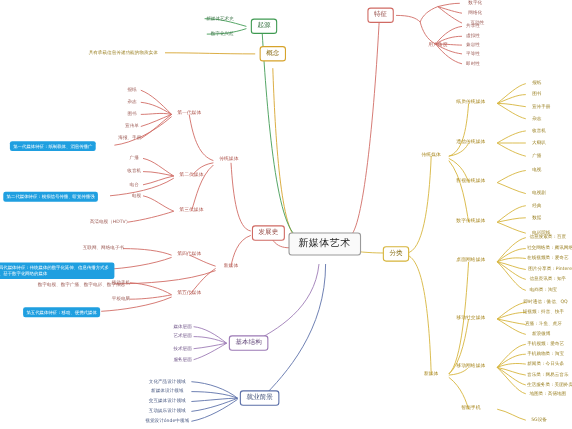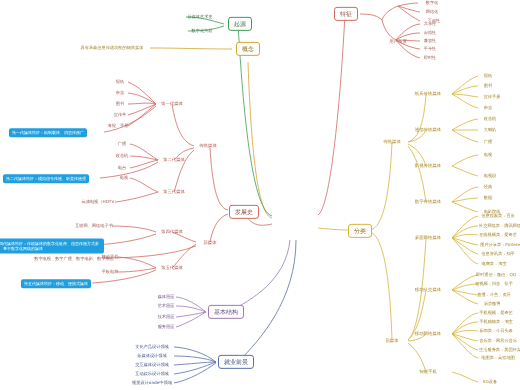--- a/index.html
+++ b/index.html
@@ -165,20 +165,21 @@
       <path d="M452,334 C462,326 470,322 478,322" stroke="#d6b43a"></path>
       <path d="M452,334 C462,330 470,330 478,331" stroke="#d6b43a"></path>
       <path d="M452,334 C462,336 470,340 478,341" stroke="#d6b43a"></path>
       <path d="M452,334 C462,340 470,348 478,350" stroke="#d6b43a"></path>
       <path d="M452,334 C462,344 470,356 478,358" stroke="#d6b43a"></path>
 
       <path d="M452,372 C462,374 470,380 478,382" stroke="#d6b43a"></path>
     </g>
   </svg>
 
+  <div class="node n-root" style="left:295px;top:222px;">新媒体艺术</div>
 
   <div class="node n-l1 c-green" style="left:240px;top:24px;">起源</div>
   <div class="node n-leaf c-green" style="left:200px;top:17px;">新媒体艺术史</div>
   <div class="node n-leaf c-green" style="left:202px;top:31px;">数字化兴起</div>
 
   <div class="node n-l1 c-orange" style="left:248px;top:49px;">概念</div>
   <div class="node n-leaf c-yellow" style="left:112px;top:48px;">具有承载信息传递功能的物质实体</div>
 
   <div class="node n-l1 c-red" style="left:346px;top:14px;">特征</div>
   <div class="node n-l2 c-red" style="left:398px;top:42px;">用户角度</div>

